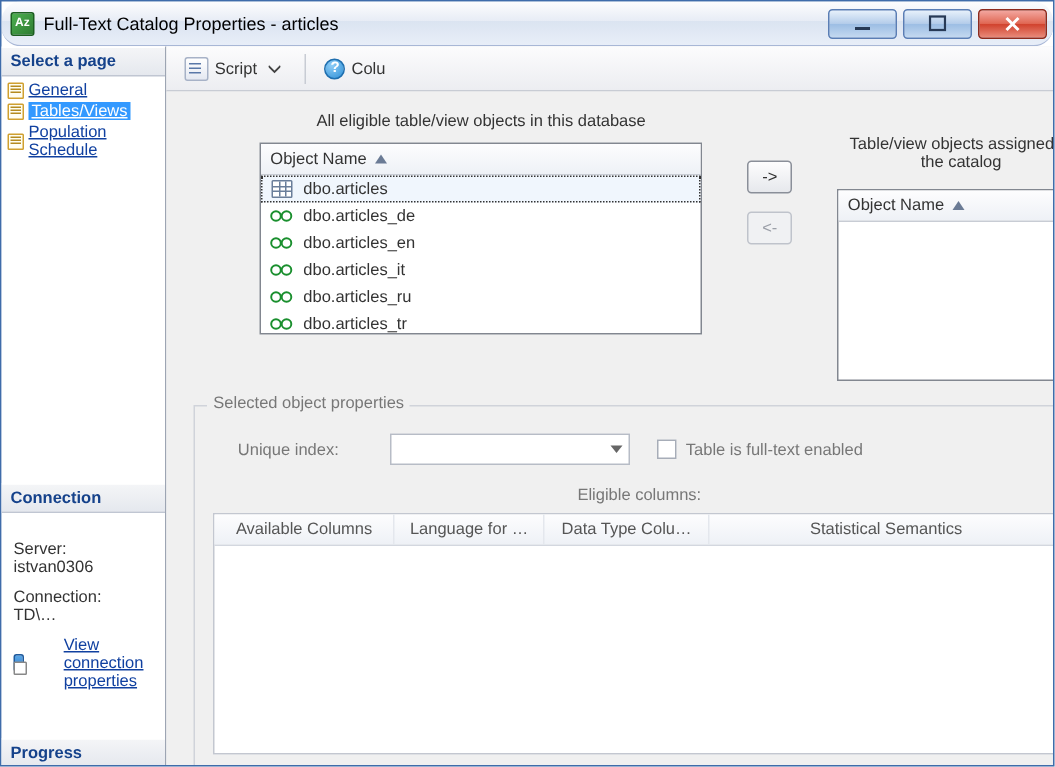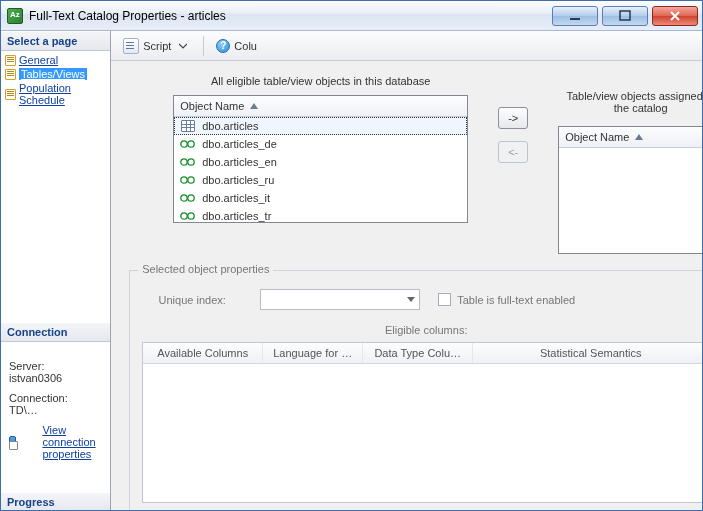--- a/index.html
+++ b/index.html
@@ -1,19 +1,19 @@
 <!DOCTYPE html>
 <html><head>
 <meta charset="utf-8">
 <style>
 * { box-sizing: border-box; margin: 0; padding: 0; font-family: "Segoe UI", Tahoma, sans-serif; font-size: 11px; }
 body { background: #fff; overflow: hidden; width: 703px; height: 511px; border: 1px solid #3f6caa; }
 
 
-.titlebar { height: 30px; background: linear-gradient(#fdfdfe,#e7ecf5 45%,#dbe4f1 46%,#e8eef8); display: flex; align-items: center; border-bottom: 1px solid #a8b7d6; }
+.titlebar { height: 30px; background: linear-gradient(#fdfdfe,#e7ecf5 45%,#dbe4f1 46%,#e8eef8); display: flex; align-items: center; border-bottom: 1px solid #a8b7d6; border-radius: 13px; }
 .titlebar .app-icon { width: 16px; height: 16px; margin: 0 6px; background: linear-gradient(135deg,#4caf50,#2e7d32); border: 1px solid #1b5e20; border-radius: 2px; position: relative; }
 .titlebar .app-icon::after { content: "Az"; position: absolute; font-size: 8px; color: #fff; font-weight: bold; top: 1px; left: 2px; }
 .titlebar .title { color: #000; font-size: 12px; }
 .titlebar .spacer { flex: 1; }
 .winbtn { width: 46px; height: 20px; border: 1px solid #5a7eb5; border-radius: 3px; margin-right: 4px; display: flex; align-items: center; justify-content: center; color: #fff; font-size: 10px; }
 .winbtn.min { background: linear-gradient(#e7f1fb,#b5cdea 48%,#9dbee4 52%,#c4d9f0); color: #2b2b2b; }
 .winbtn.max { background: linear-gradient(#e7f1fb,#b5cdea 48%,#9dbee4 52%,#c4d9f0); color: #2b2b2b; }
 .winbtn.close { background: linear-gradient(#f3a7a0,#e06854 48%,#d1432e 52%,#e98b7b); border-color: #8e2a1d; width: 46px; }
 .winbtn svg { display:block; }
 
@@ -197,30 +197,30 @@
                   </div>
                   <span>dbo.articles_en</span>
                 </div>
                 <div class="row-item">
                   <div class="obj-ic">
                     <svg width="16" height="12">
                       <circle cx="4" cy="6" r="3.2" fill="none" stroke="#1a8f2e" stroke-width="1.3"></circle>
                       <circle cx="11" cy="6" r="3.2" fill="none" stroke="#1a8f2e" stroke-width="1.3"></circle>
                     </svg>
                   </div>
+                  <span>dbo.articles_it</span>
+                </div>
+                <div class="row-item">
+                  <div class="obj-ic">
+                    <svg width="16" height="12">
+                      <circle cx="4" cy="6" r="3.2" fill="none" stroke="#1a8f2e" stroke-width="1.3"></circle>
+                      <circle cx="11" cy="6" r="3.2" fill="none" stroke="#1a8f2e" stroke-width="1.3"></circle>
+                    </svg>
+                  </div>
                   <span>dbo.articles_ru</span>
-                </div>
-                <div class="row-item">
-                  <div class="obj-ic">
-                    <svg width="16" height="12">
-                      <circle cx="4" cy="6" r="3.2" fill="none" stroke="#1a8f2e" stroke-width="1.3"></circle>
-                      <circle cx="11" cy="6" r="3.2" fill="none" stroke="#1a8f2e" stroke-width="1.3"></circle>
-                    </svg>
-                  </div>
-                  <span>dbo.articles_it</span>
                 </div>
                 <div class="row-item">
                   <div class="obj-ic">
                     <svg width="16" height="12">
                       <circle cx="4" cy="6" r="3.2" fill="none" stroke="#1a8f2e" stroke-width="1.3"></circle>
                       <circle cx="11" cy="6" r="3.2" fill="none" stroke="#1a8f2e" stroke-width="1.3"></circle>
                     </svg>
                   </div>
                   <span>dbo.articles_tr</span>
                 </div>

